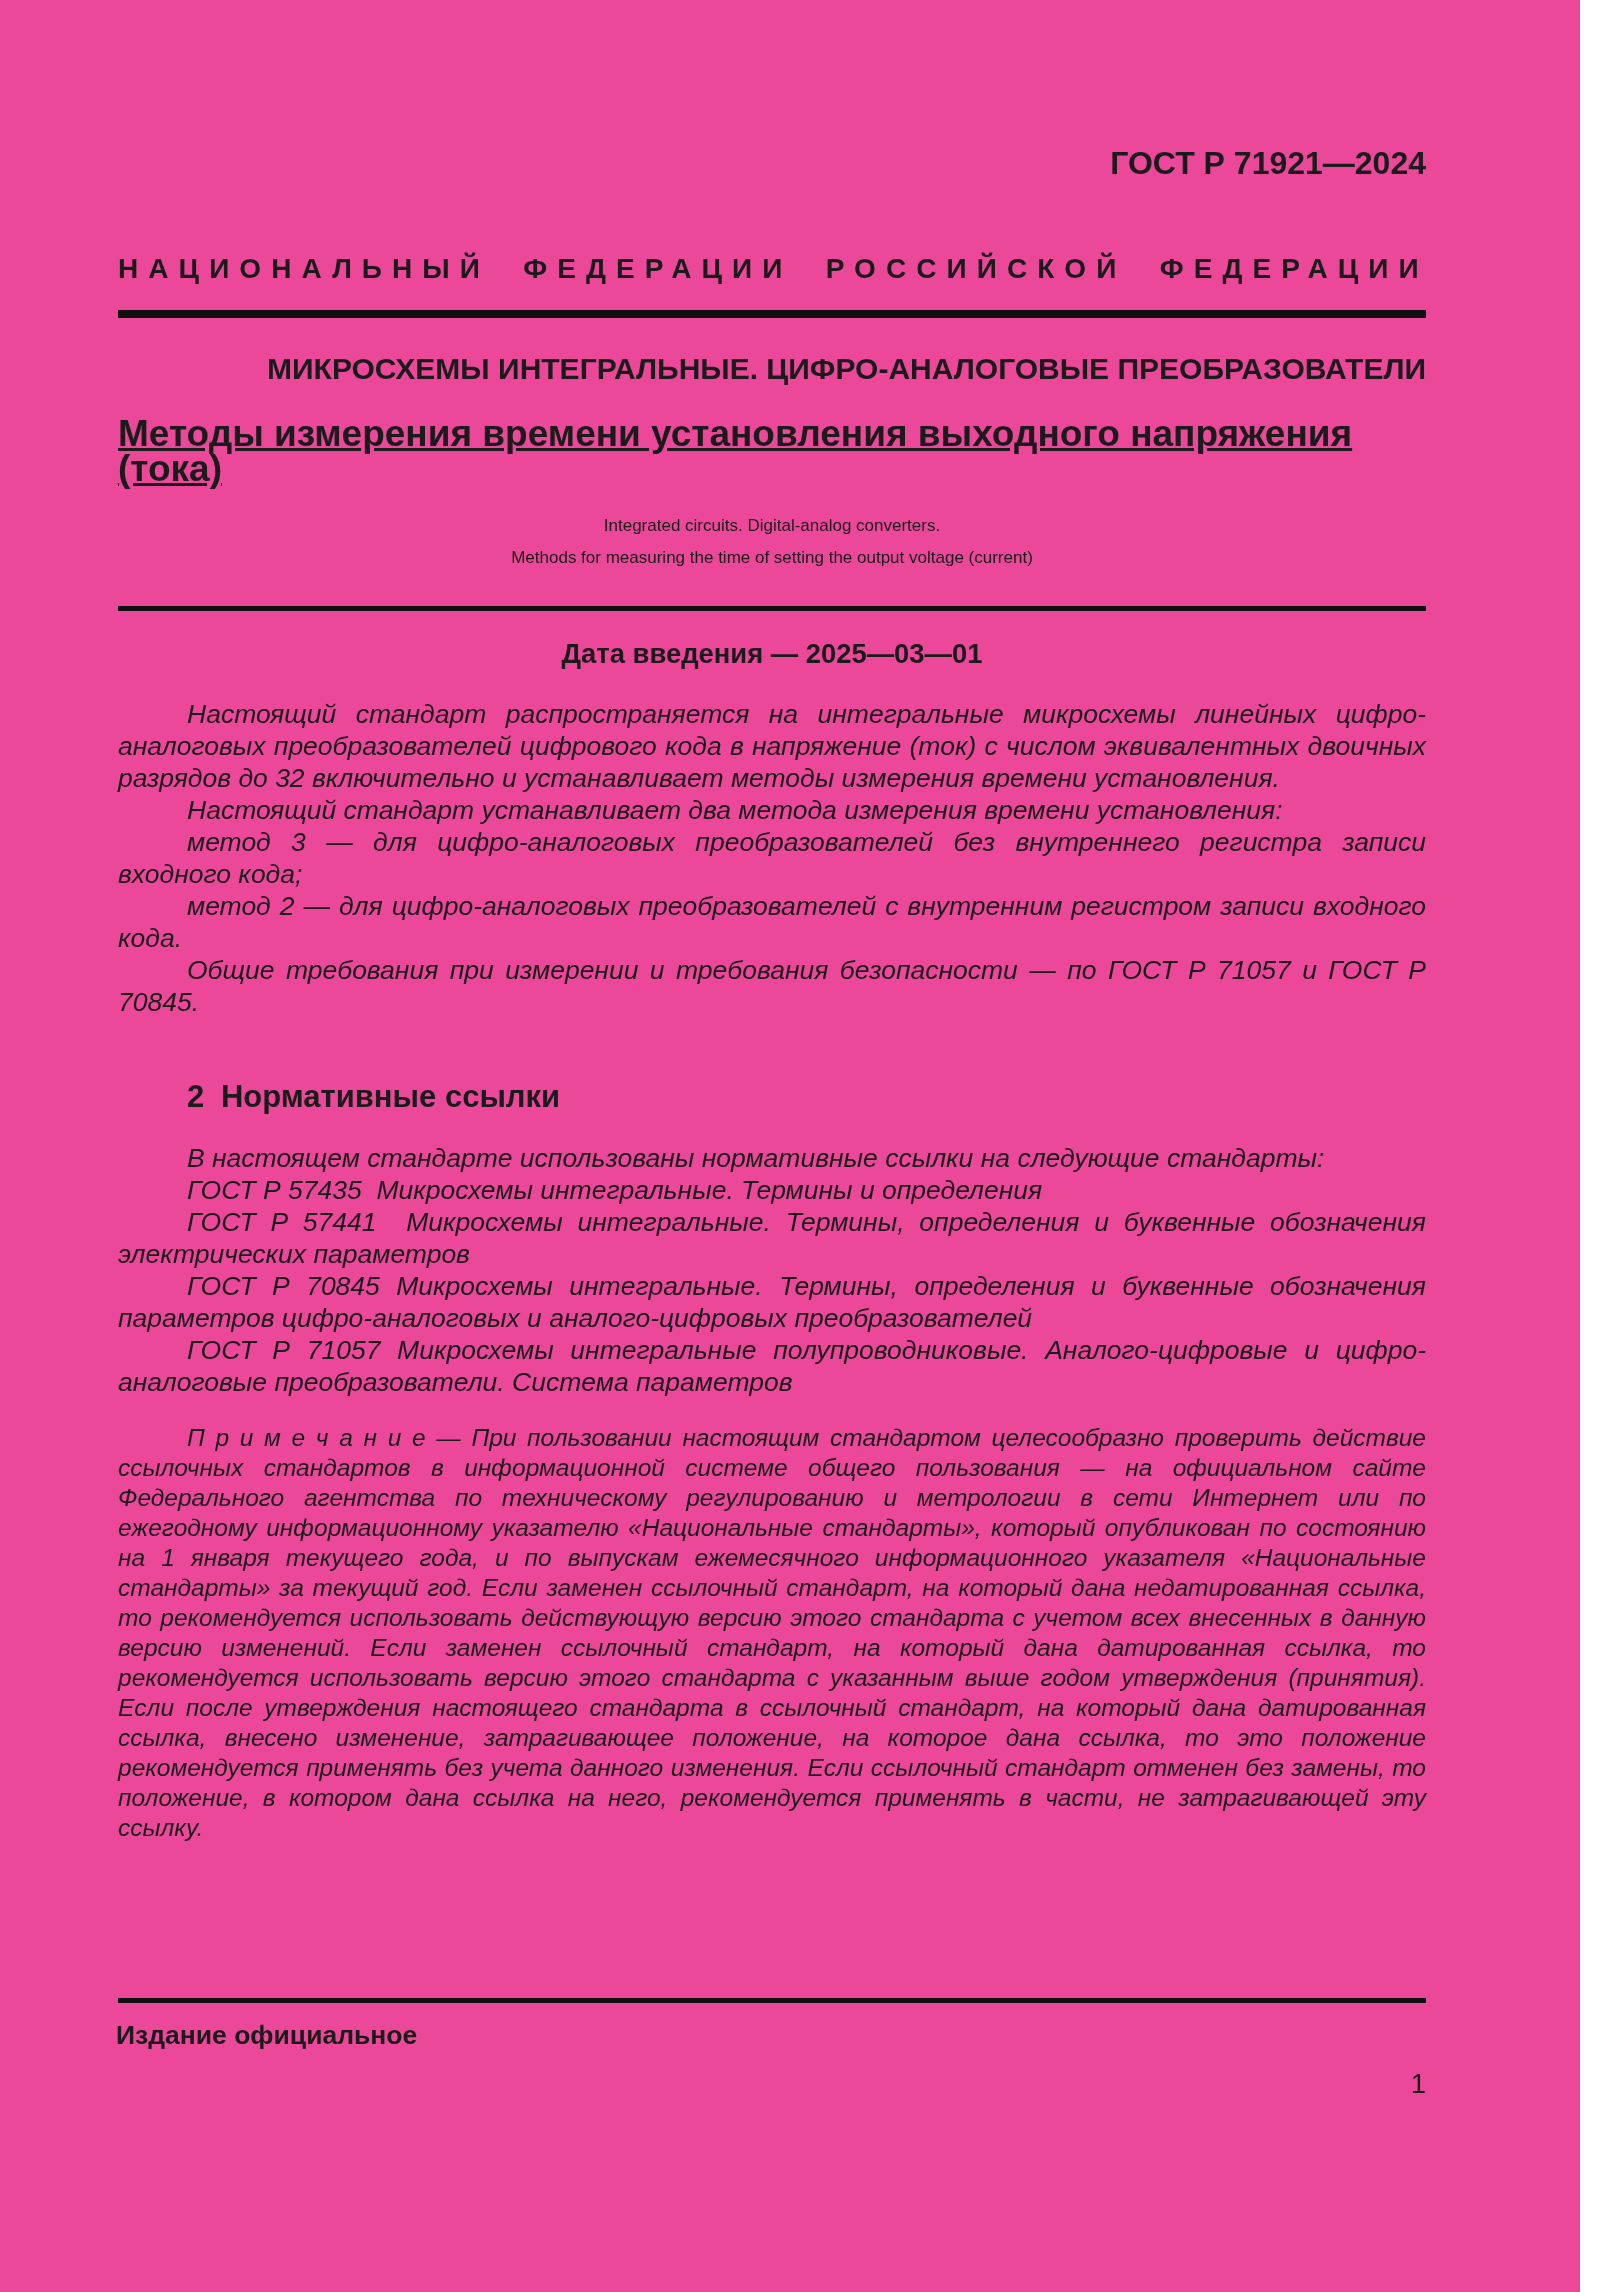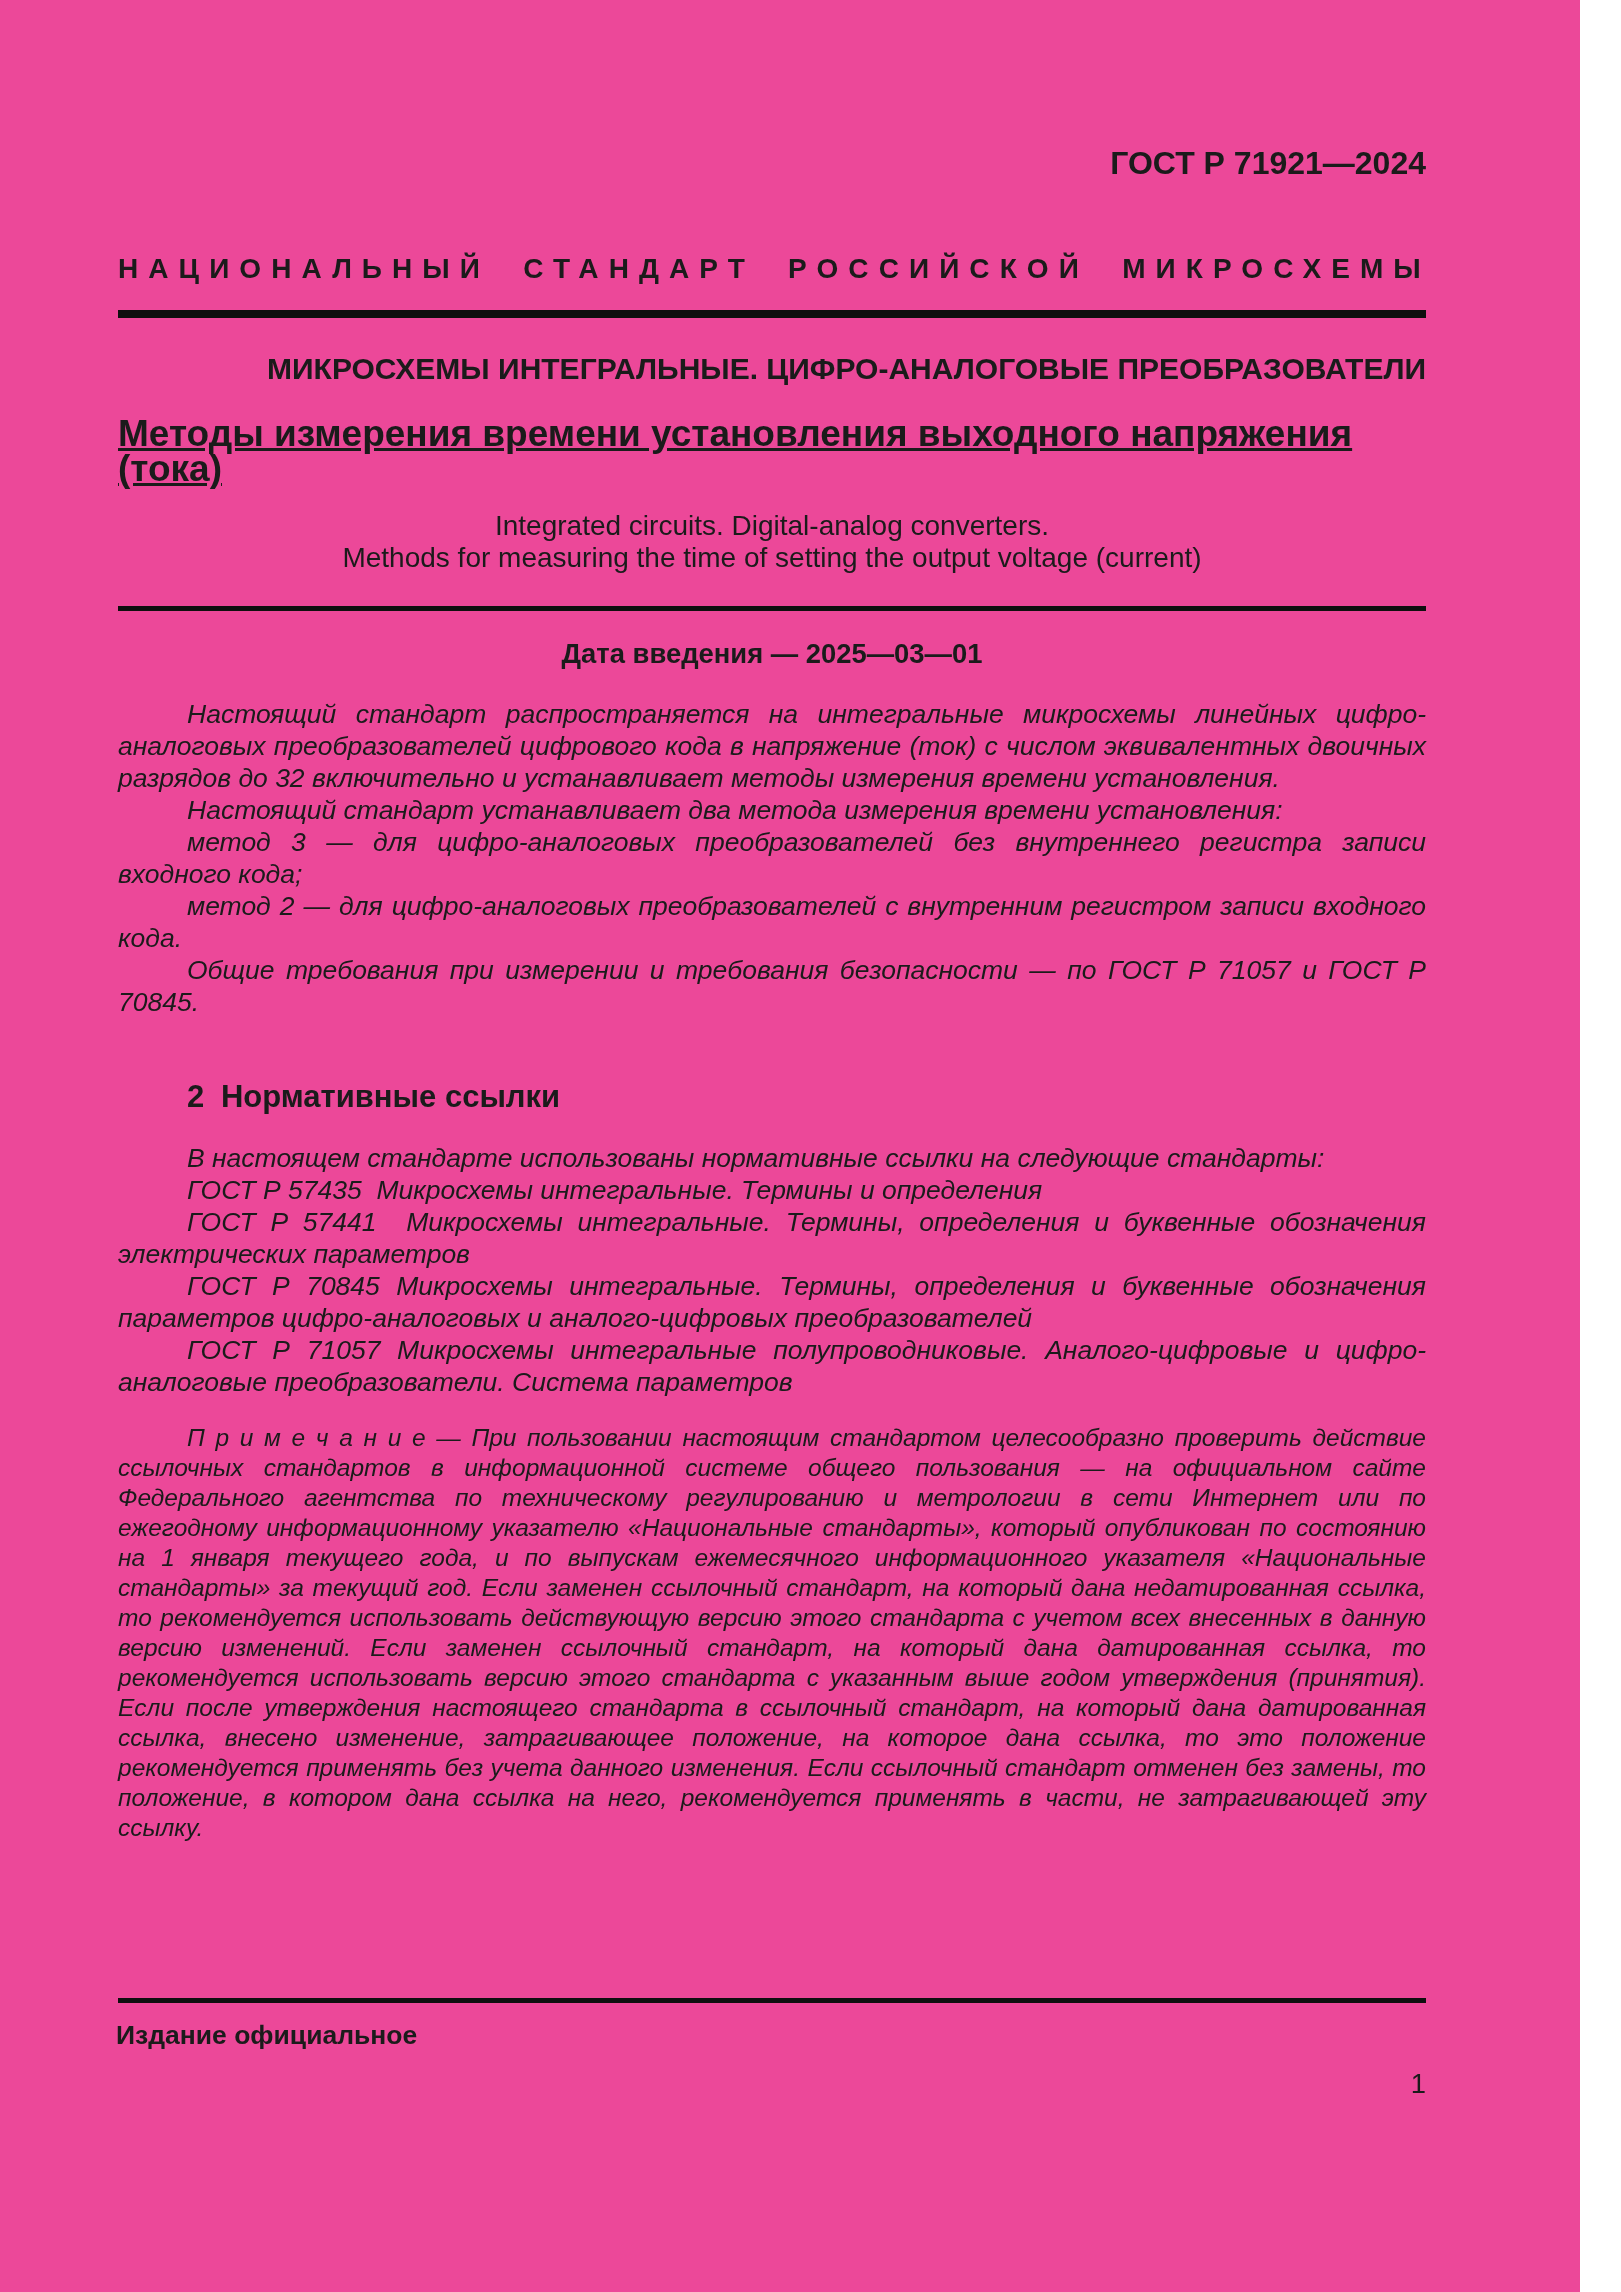--- a/index.html
+++ b/index.html
@@ -57,21 +57,21 @@
     text-align: left;
     font-size: 37px;
     font-weight: bold;
     line-height: 35px;
     text-decoration: underline;
   }
 
   .title-en {
     margin-top: 23.5px;
     text-align: center;
-    font-size: 28px;
+    font-size: 17px;
     font-weight: normal;
     line-height: 32px;
   }
 
   .effective-date {
     margin-top: 26.5px;
     text-align: center;
     font-size: 27.4px;
     font-weight: bold;
     line-height: 33px;
@@ -136,21 +136,21 @@
   }
 </style>
 </head>
 <body>
 
 <div class="page">
   <div class="content">
 
     <div class="doc-code">ГОСТ Р 71921—2024</div>
 
-    <div class="letterhead">НАЦИОНАЛЬНЫЙ СТАНДАРТ РОССИЙСКОЙ МИКРОСХЕМЫ</div>
+    <div class="letterhead">НАЦИОНАЛЬНЫЙ ФЕДЕРАЦИИ РОССИЙСКОЙ ФЕДЕРАЦИИ</div>
 
     <div class="rule rule-thick"></div>
 
     <div class="title-main">МИКРОСХЕМЫ ИНТЕГРАЛЬНЫЕ. ЦИФРО-АНАЛОГОВЫЕ ПРЕОБРАЗОВАТЕЛИ</div>
 
     <div class="title-sub">Методы измерения времени установления выходного напряжения (тока)</div>
 
     <div class="title-en">
       <div>Integrated circuits. Digital-analog converters.</div>
       <div>Methods for measuring the time of setting the output voltage (current)</div>

